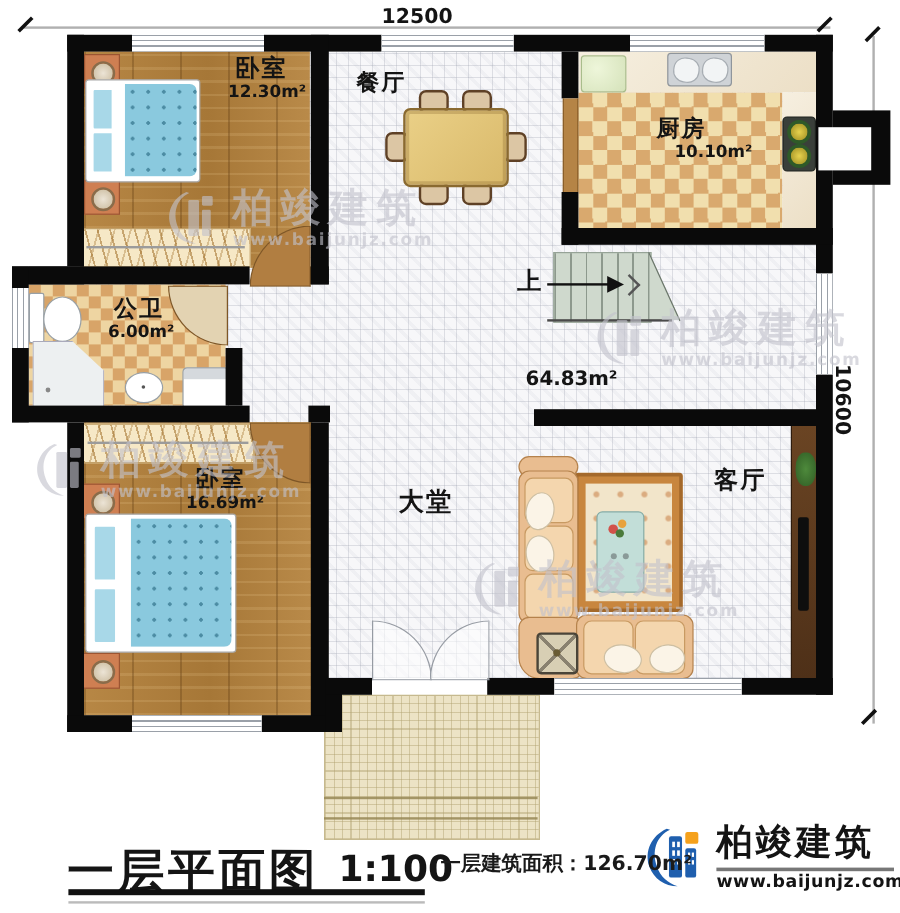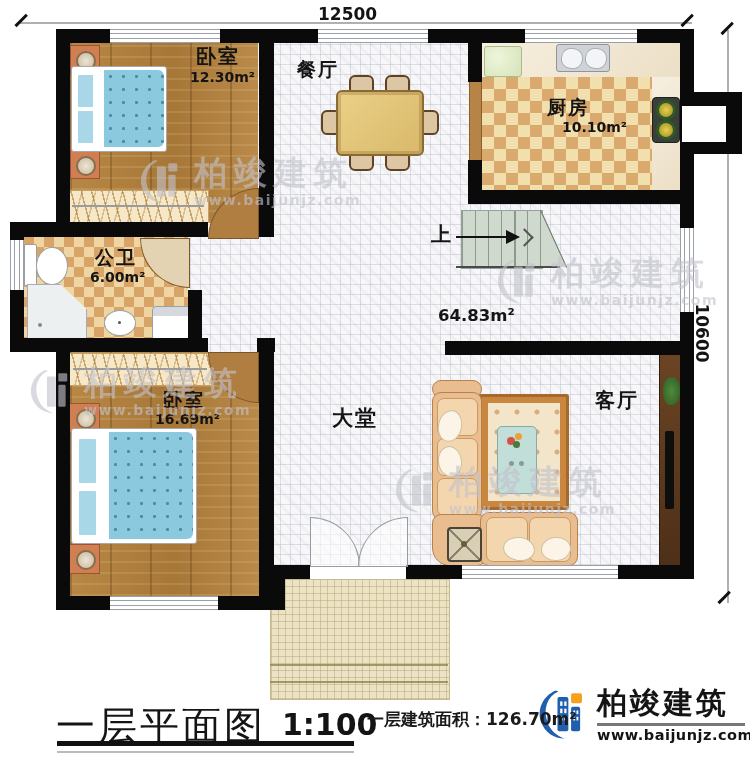--- a/index.html
+++ b/index.html
@@ -83,21 +83,21 @@
   .dimline{position:absolute;background:#b0b0b0;z-index:20;}
   .tick{position:absolute;width:16px;height:2.5px;background:#111;transform:rotate(-45deg);z-index:21;}
   .dimtext{position:absolute;z-index:21;font-weight:bold;font-size:17px;color:#141414;}
   
   .wm{position:absolute;display:flex;align-items:center;gap:7px;color:rgba(193,194,203,.62);
       pointer-events:none;z-index:50;white-space:nowrap;}
   .wm svg{width:52px;height:52px;fill:currentColor;flex:0 0 auto;}
   .wm-name{font-size:33px;font-weight:bold;letter-spacing:7px;line-height:1;}
   .wm-url{font-size:14px;font-weight:bold;letter-spacing:1.5px;margin-top:3px;}
   
-  .ft-title{position:absolute;left:56px;top:699px;font-size:39px;font-weight:normal;letter-spacing:3px;z-index:60;}
+  .ft-title{position:absolute;left:56px;top:699px;font-size:39px;font-weight:bold;letter-spacing:3px;z-index:60;}
   .ft-scale{position:absolute;left:282px;top:707px;font-size:30px;font-weight:600;z-index:60;}
   .ft-bar1{position:absolute;left:57px;top:741px;width:297px;height:5px;background:#111;z-index:60;}
   .ft-bar2{position:absolute;left:57px;top:751px;width:297px;height:2px;background:#bbb;z-index:60;}
   .ft-area{position:absolute;z-index:60;font-size:17px;font-weight:600;color:#1a1a1a;white-space:nowrap;}
   .logo{position:absolute;left:533px;top:686px;display:flex;gap:6px;z-index:55;}
   .logo-text .ln{font-size:30px;font-weight:bold;letter-spacing:3px;color:#141414;line-height:1.15;}
   .logo-bar{width:148px;height:3px;background:#777;margin:2px 0 1px;}
   .logo-text .lu{font-size:14.5px;font-weight:bold;letter-spacing:.5px;color:#141414;}
 </style>
 </head>

